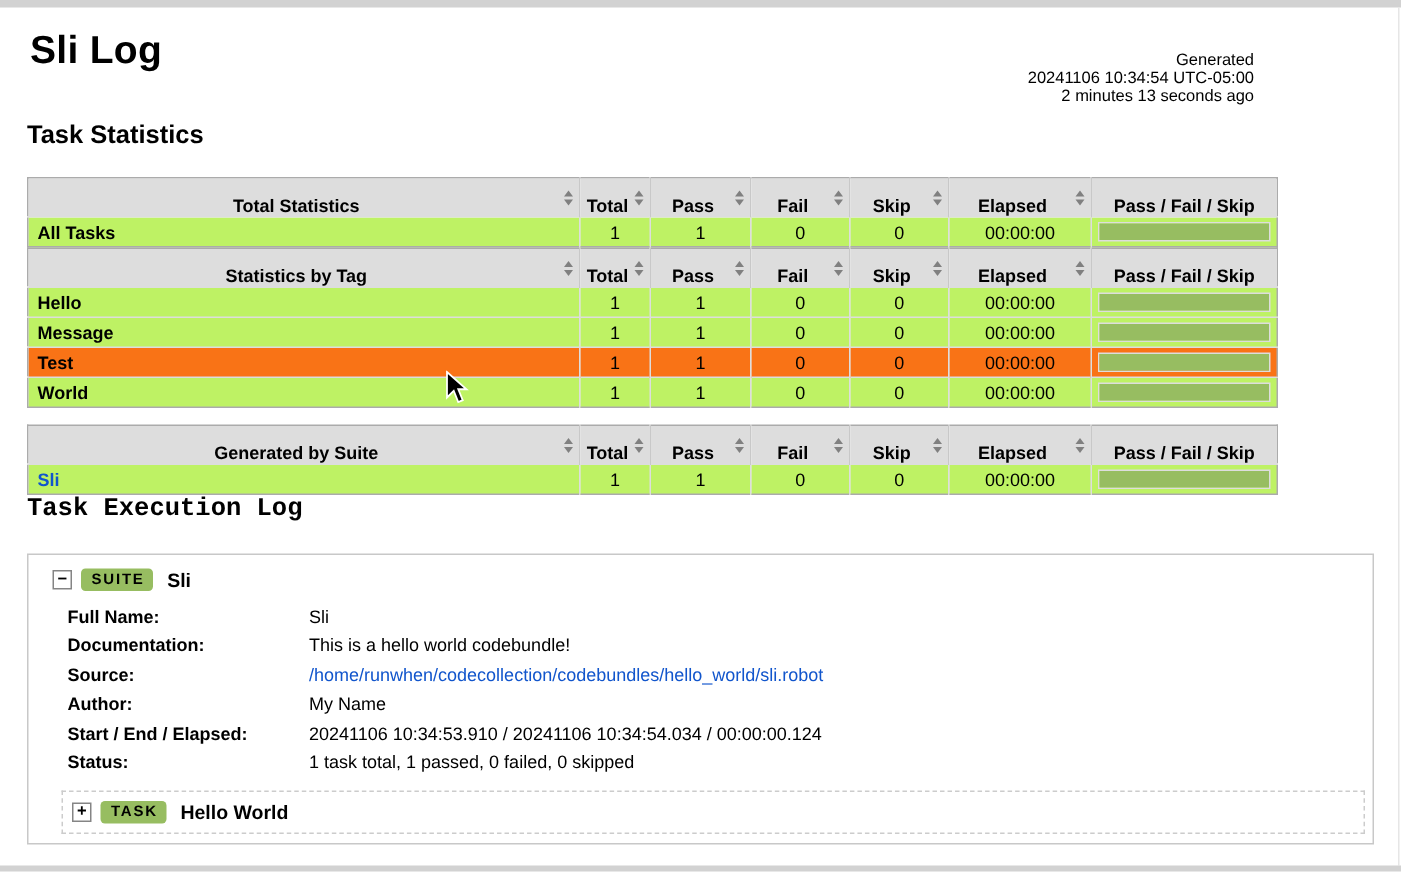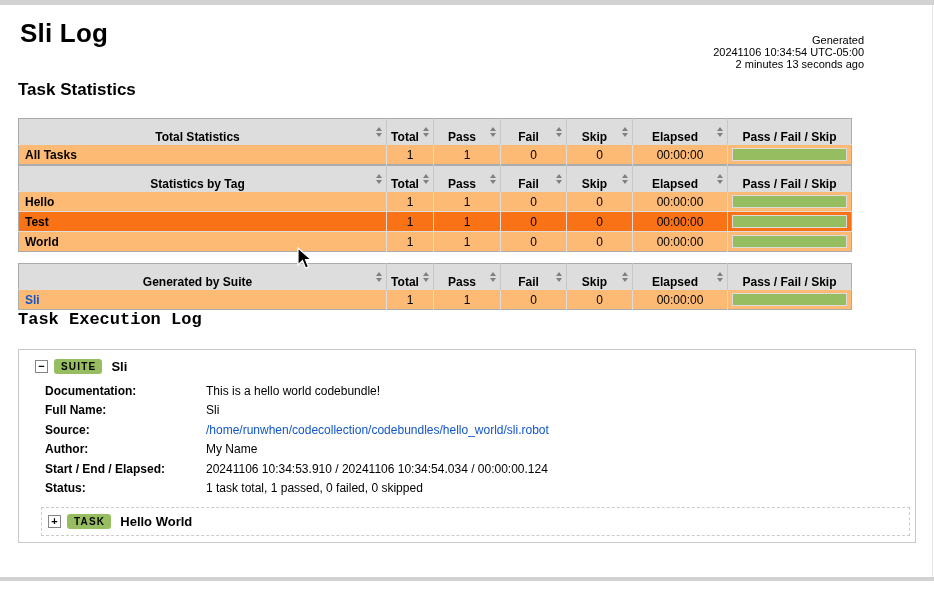--- a/index.html
+++ b/index.html
@@ -8,37 +8,37 @@
 
   .edge-strip { position: absolute; left: 0; width: 934px; background: #d2d2d2; }
   .edge-top { top: 0; height: 5px; }
   .edge-bottom { top: 577px; height: 4px; }
   .edge-right { position: absolute; right: 1px; top: 5px; height: 572px; width: 1px; background: #e6e6e6; }
 
   .content { padding: 0 0 0 18px; }
 
   h1.page-title { font-size: 26px; font-weight: bold; margin: 18px 0 0 2px; letter-spacing: 0.2px; }
 
-  .generated { position: absolute; top: 34px; right: 70px; text-align: right;
+  .generated { position: absolute; top: 34px; right: 98px; text-align: right;
     font-size: 11px; line-height: 12px; color: #000; }
 
   h2.section-heading { font-size: 17px; font-weight: bold; margin-top: 31px; }
 
   table.statistics { border-collapse: collapse; width: 833px; table-layout: fixed;
     border: 1px solid #ababab; font-size: 12px; }
   table.statistics + h2, .tbl-gap { margin-top: 0; }
   .tbl { margin-top: 18px; }
   .tbl2 { }
   .tbl3 { margin-top: 11px; }
   table.statistics th { background: #ddd; height: 21px; font-weight: bold;
     text-align: center; position: relative; border-left: 1px solid #c8c8c8; padding: 11px 14px 0 4px; }
   table.statistics th:first-child { border-left: none; }
   table.statistics th.graph-col { padding-right: 4px; }
   table.statistics td { height: 20px; border-top: 1px solid #ddd; border-left: 1px solid #ddd;
-    padding: 0 4px; background: #fdba74; }
+    padding: 0 4px; background: #bef264; }
   table.statistics td:first-child { border-left: none; }
   table.statistics td.name { font-weight: bold; padding-left: 6px; }
   table.statistics td.num { text-align: center; }
   table.statistics tr.hover td { background: #f97316; }
   col.c-name { width: 368px; }
   col.c-total { width: 47px; }
   col.c-pass { width: 67px; }
   col.c-fail { width: 66px; }
   col.c-skip { width: 66px; }
   col.c-elapsed { width: 95px; }
@@ -197,20 +197,33 @@
         <td class="num">1</td>
         <td class="num">0</td>
         <td class="num">0</td>
         <td class="num">00:00:00</td>
         <td class="graph">
             <div class="bar-wrap">
               <div class="bar-pass"></div>
             </div>
           </td>
       </tr>
+      <tr>
+        <td class="name">Message</td>
+        <td class="num">1</td>
+        <td class="num">1</td>
+        <td class="num">0</td>
+        <td class="num">0</td>
+        <td class="num">00:00:00</td>
+        <td class="graph">
+            <div class="bar-wrap">
+              <div class="bar-pass"></div>
+            </div>
+          </td>
+      </tr>
       <tr class="hover">
         <td class="name">Test</td>
         <td class="num">1</td>
         <td class="num">1</td>
         <td class="num">0</td>
         <td class="num">0</td>
         <td class="num">00:00:00</td>
         <td class="graph">
             <div class="bar-wrap">
               <div class="bar-pass"></div>
@@ -294,26 +307,26 @@
   <div class="suite-box">
     <div class="elem-header">
       <span class="expander">−</span>
       <span class="badge">SUITE</span>
       <span class="elem-name">Sli</span>
     </div>
 
     <table class="metadata">
       <tbody>
           <tr>
+        <td class="mlabel">Full Name:</td>
+        <td>Sli</td>
+      </tr>
+      <tr>
         <td class="mlabel">Documentation:</td>
         <td>This is a hello world codebundle!</td>
-      </tr>
-      <tr>
-        <td class="mlabel">Full Name:</td>
-        <td>Sli</td>
       </tr>
       <tr>
         <td class="mlabel">Source:</td>
         <td><a href="#" class="src-link">/home/runwhen/codecollection/codebundles/hello_world/sli.robot</a></td>
       </tr>
       <tr>
         <td class="mlabel">Author:</td>
         <td>My Name</td>
       </tr>
       <tr>

